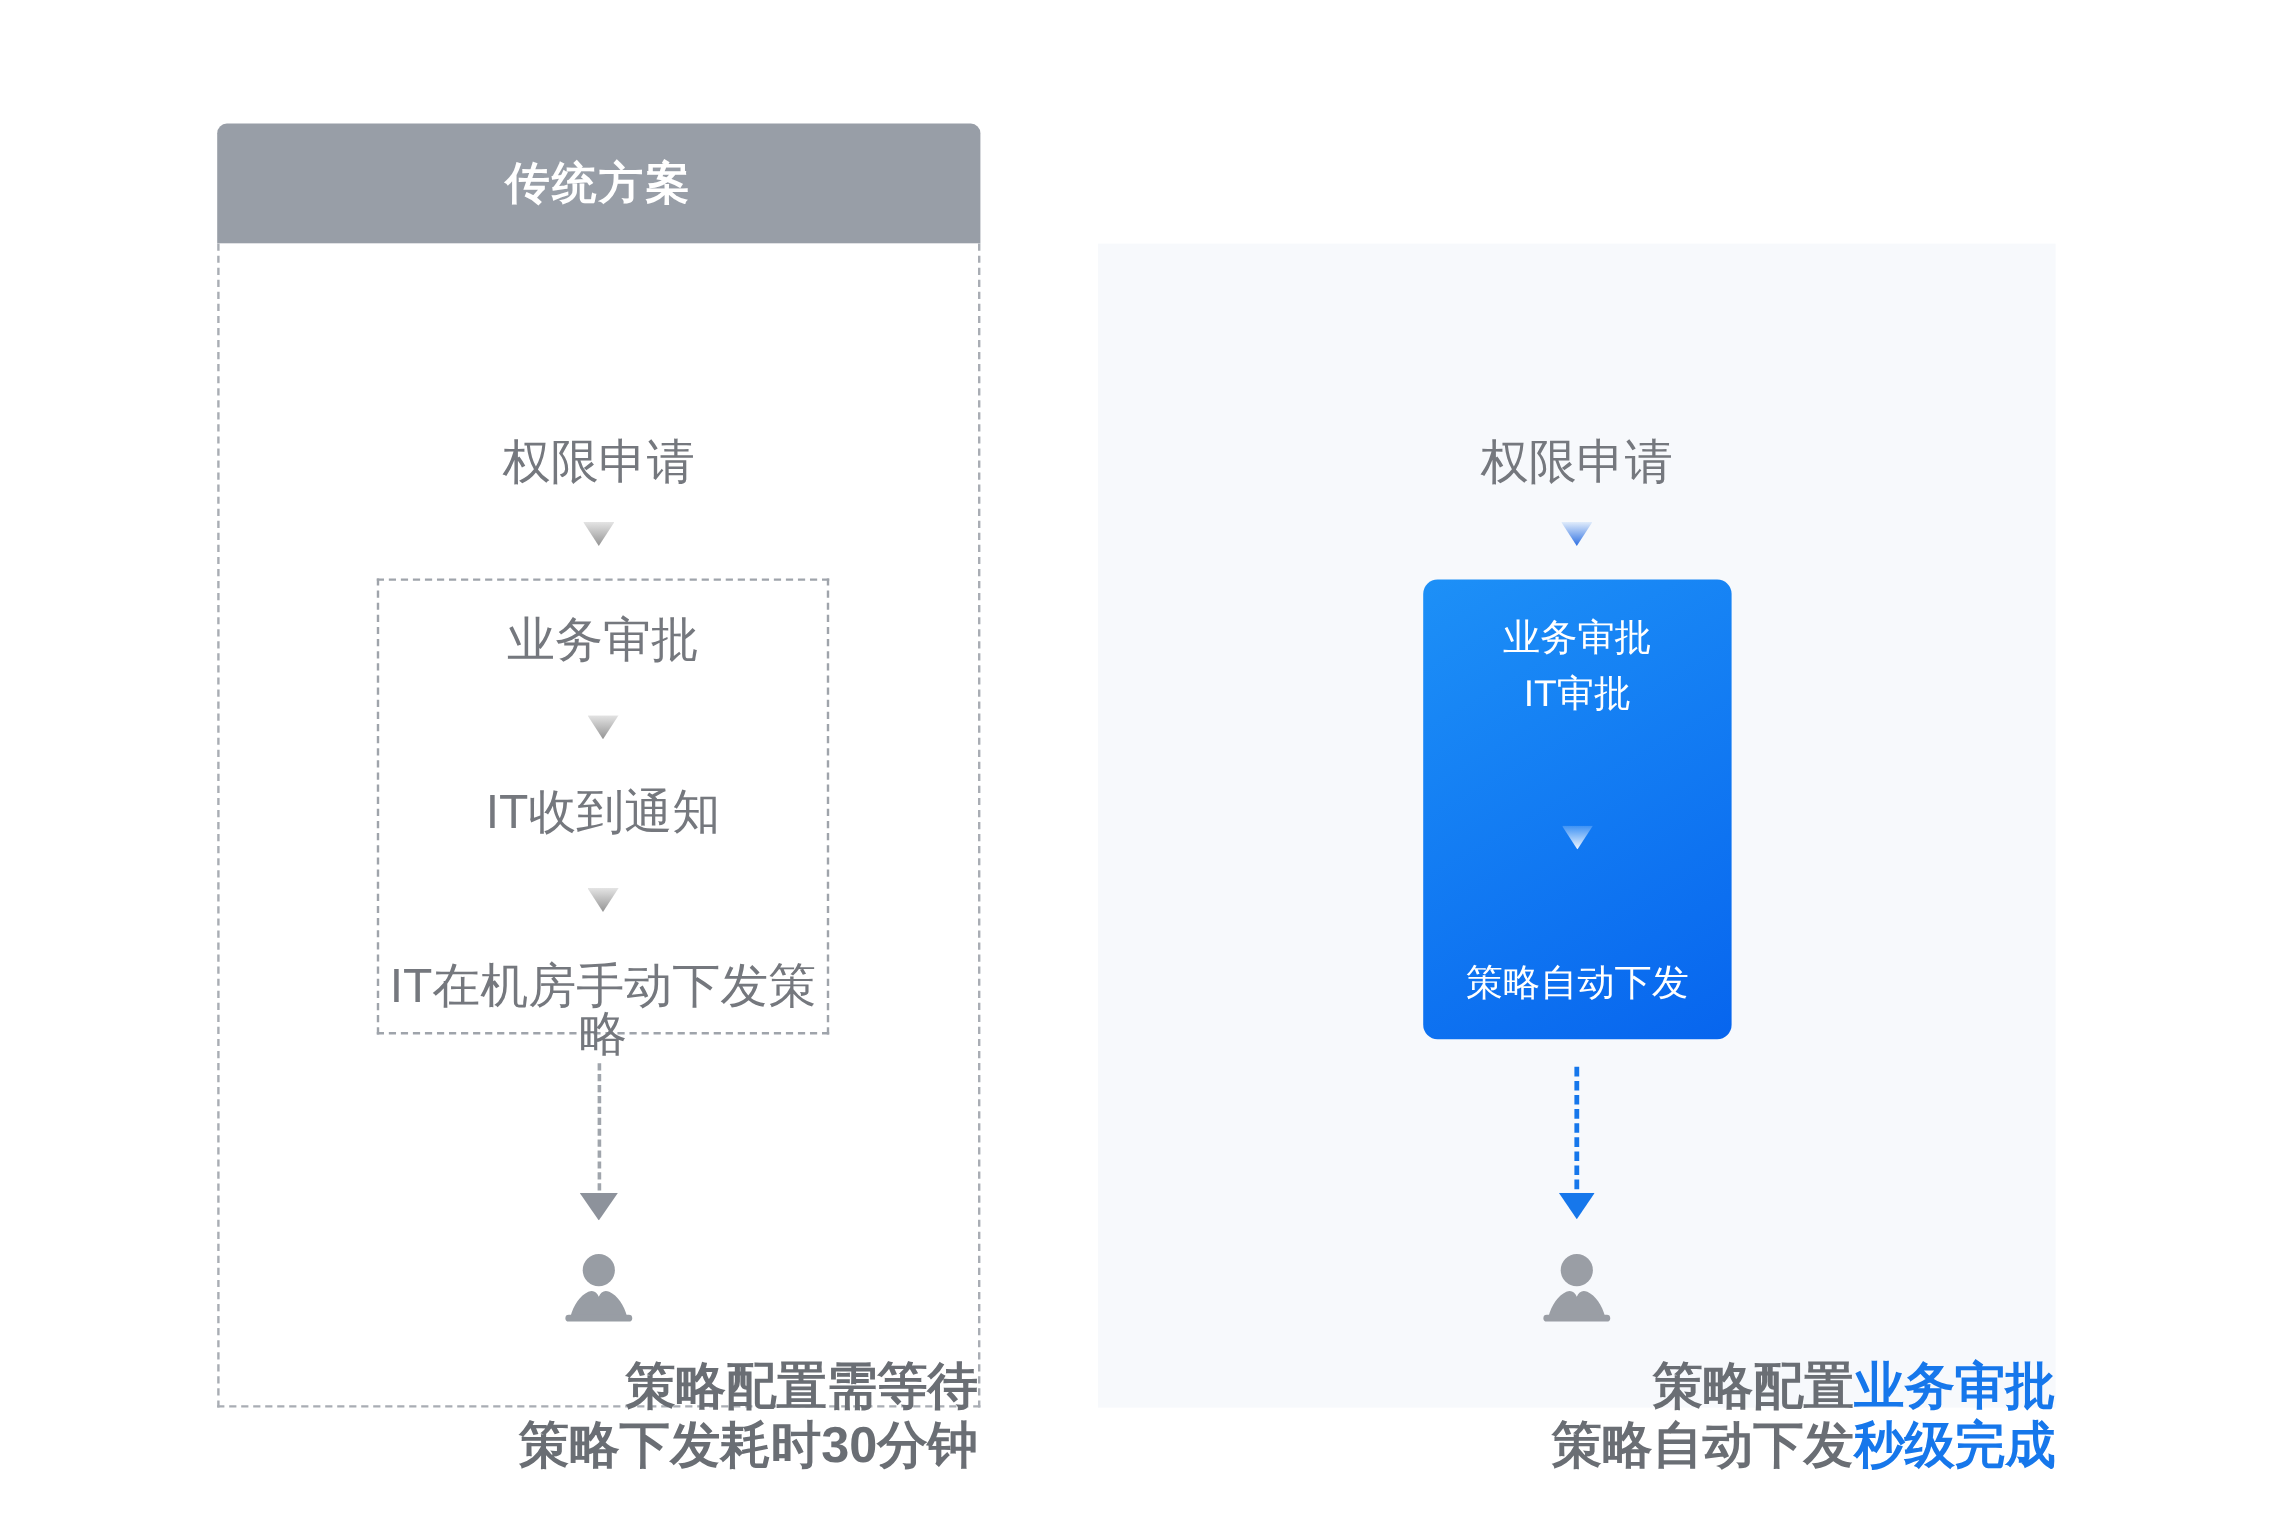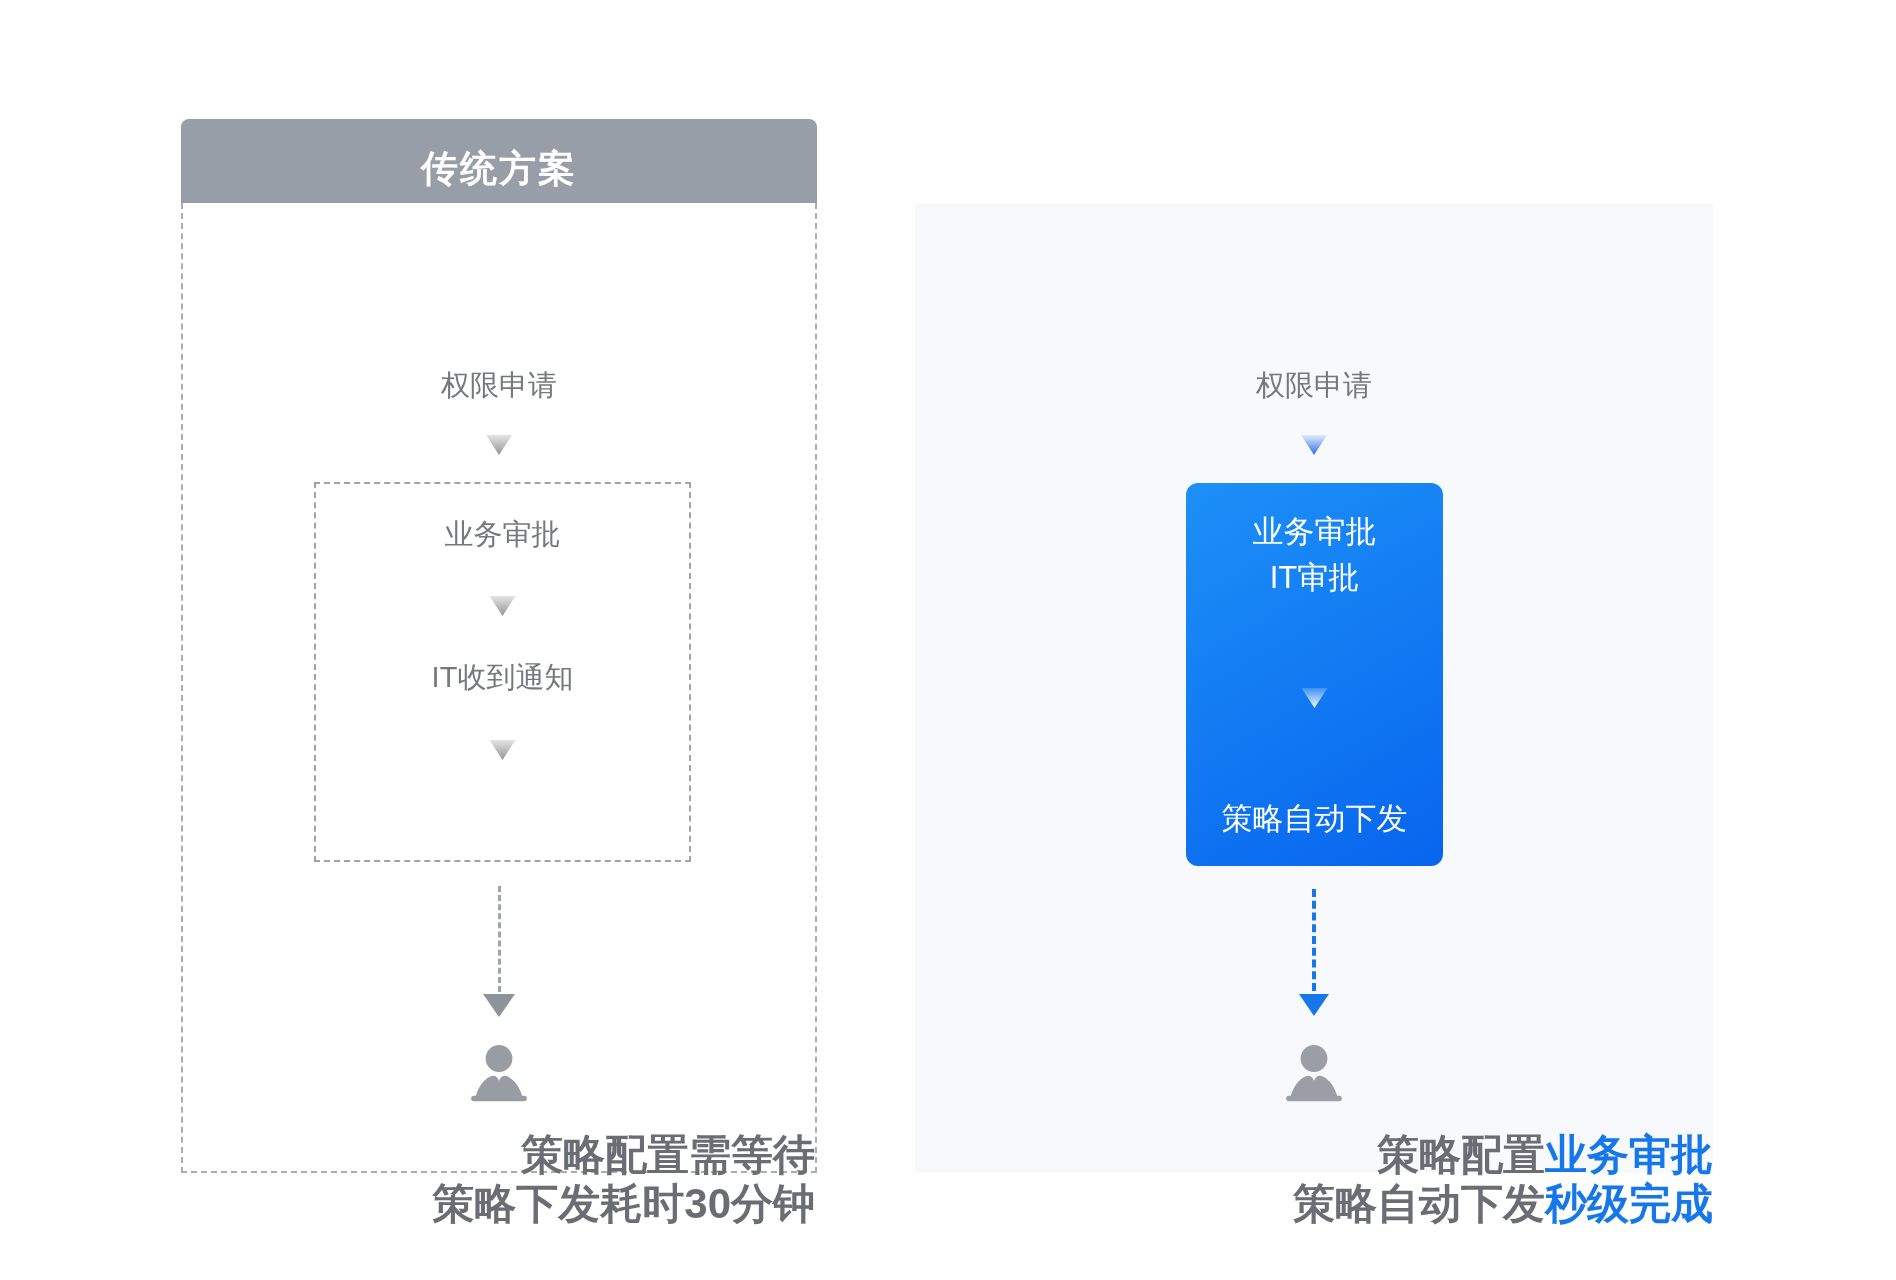--- a/index.html
+++ b/index.html
@@ -5,35 +5,35 @@
   html,body { margin:0; padding:0; background:#ffffff; }
   .canvas {
     position:relative; width:1896px; height:1280px; background:#ffffff;
     font-family:"Liberation Sans","DejaVu Sans",sans-serif; overflow:hidden;
   }
   .panel { position:absolute; top:103px; height:1070px; }
   .panel-left  { left:181px; width:636px; }
   .panel-right { left:915px; width:798px; }
 
   .panel-header {
-    position:absolute; top:16px; left:0; right:0; height:100px;
+    position:absolute; top:0; left:0; right:0; height:100px;
     border-radius:8px 8px 0 0;
     display:flex; align-items:center; justify-content:center;
     color:#ffffff; font-size:37px; font-weight:bold; letter-spacing:2px;
   }
   .header-gray { background:#989EA7; }
   .header-blue { background:linear-gradient(90deg,#2E9EF7 0%,#0A63EE 100%); }
 
   .panel-body { position:absolute; top:100px; left:0; right:0; bottom:0; }
   .body-traditional { background:#ffffff; border:2px dashed #A9ADB4; border-top:none; }
   .body-ruijie { background:#F7F9FC; }
 
   .flow-text {
     position:absolute; left:0; right:0; text-align:center;
-    font-size:29px; color:#75787E; line-height:40px; font-weight:400;
+    font-size:40px; color:#75787E; line-height:40px; font-weight:400;
   }
   .tri {
     position:absolute; left:50%; transform:translateX(-50%);
     width:26px; height:20px;
     clip-path:polygon(0 0,100% 0,50% 100%);
   }
   .tri-gray  { background:linear-gradient(180deg,#E4E4E4 0%,#949494 100%); }
   .tri-blue-grad { background:linear-gradient(180deg,#E0ECFB 0%,#2D6FE2 100%); }
   .tri-white-grad { background:linear-gradient(180deg,rgba(255,255,255,0.18) 0%,rgba(255,255,255,0.95) 100%); }
 
@@ -99,20 +99,21 @@
 
       <div class="flow-text" style="top:162px;">权限申请</div>
 
       <div class="tri tri-gray" style="top:232px;"></div>
 
       <div class="inner-dashed-box">
         <div class="flow-text" style="top:30px;">业务审批</div>
         <div class="tri tri-gray" style="top:112px;"></div>
         <div class="flow-text" style="top:173px;">IT收到通知</div>
         <div class="tri tri-gray" style="top:256px;"></div>
+        <div class="flow-text" style="top:318px;">IT在机房手动下发策略</div>
       </div>
 
       <div class="dash-line-gray"></div>
       <div class="arrowhead-gray"></div>
 
       <div class="person">
         <svg viewBox="0 0 64 58" xmlns="http://www.w3.org/2000/svg">
           <circle cx="32" cy="13" r="13" fill="#989DA4"></circle>
           <path d="M9 51 C11.5 41 17 33.5 23.5 30.5 C27.5 28.8 30.2 30.5 32 34.5 C33.8 30.5 36.5 28.8 40.5 30.5 C47 33.5 52.5 41 55 51 Z" fill="#989DA4"></path>
           <rect x="5" y="49" width="54" height="5.5" rx="2.7" fill="#989DA4"></rect>

